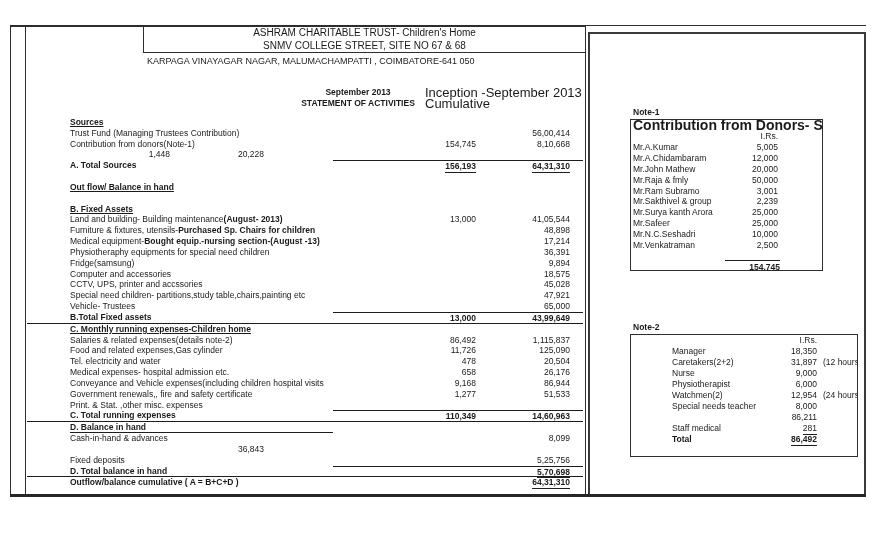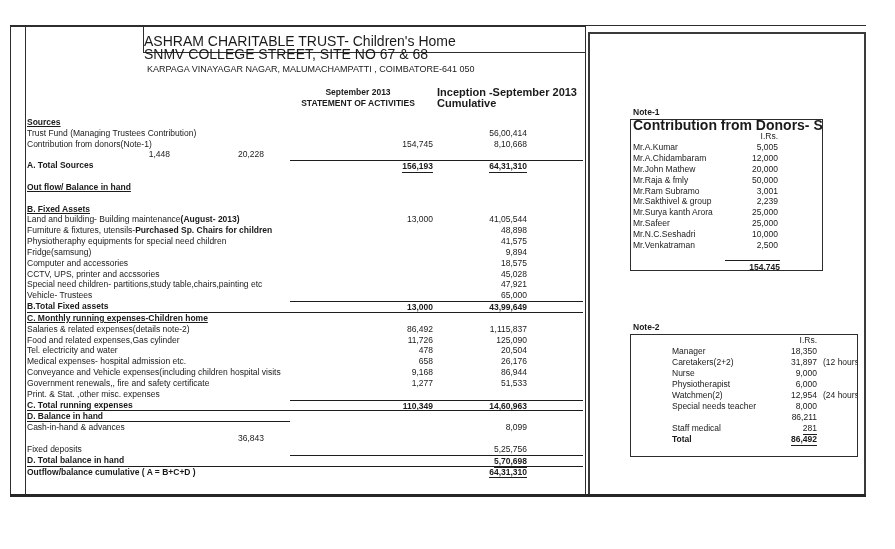--- a/index.html
+++ b/index.html
@@ -9,28 +9,28 @@
   }
   .abs{position:absolute;}
   
   .topbar{left:10px;top:25px;width:856px;height:0;border-top:1.5px solid #2d2d2d;}
   .bottombar{left:10px;top:494px;width:856px;height:0;border-top:3px solid #262626;}
   .leftstrip{left:10px;top:26px;width:16px;height:470px;border:1.5px solid #2d2d2d;box-sizing:border-box;}
   .mainbox{left:25px;top:26px;width:561px;height:470px;border:1.5px solid #2d2d2d;box-sizing:border-box;}
   .panel{left:588px;top:32px;width:278px;height:464px;border:2px solid #3a3a3a;box-sizing:border-box;}
   
   .headerbox{left:143px;top:26px;width:443px;height:27px;border:1px solid #2d2d2d;border-top:none;
-    font-size:14px;line-height:12.5px;padding-top:9px;box-sizing:border-box;}
-  .addr{left:147px;top:56px;font-size:9px;margin-top:8px;}
+    text-align:center;font-size:10px;line-height:12.5px;padding-top:1px;box-sizing:border-box;}
+  .addr{left:147px;top:56px;font-size:9px;}
   .colhead1{left:283px;top:87px;width:150px;text-align:center;font-weight:700;font-size:8.5px;line-height:11px;}
-  .colhead2{left:437px;top:87px;font-weight:700;font-size:11px;line-height:11px;}
+  .colhead2{left:425px;top:87px;font-weight:400;font-size:13px;line-height:11px;}
   
   .rows{left:27px;top:117px;width:556px;font-size:8.5px;}
   .srow{display:flex;height:10.84px;line-height:10.84px;white-space:nowrap;}
-  .lbl{width:263px;flex:none;}
+  .lbl{width:263px;flex:none;margin-left:43px;}
   .lb{font-weight:700;}
   .nums{flex:1;display:flex;}
   .sep{width:143px;text-align:right;flex:none;}
   .cum{width:94px;text-align:right;flex:none;}
   .tail{flex:1;}
   .v{display:inline-block;}
   .srow.heading .lp{font-weight:700;text-decoration:underline;}
   .srow.total{font-weight:700;}
   .srow.rule-top .nums{border-top:1px solid #1d1d1d;}
   .srow.rule-bottom{border-bottom:1px solid #1d1d1d;}
@@ -166,24 +166,32 @@
   </div>
       <div class="srow">
     <span class="lbl"><span class="lp">Furniture &amp; fixtures, utensils-</span><span class="lb">Purchased Sp. Chairs for children</span></span>
     <span class="nums">
       <span class="sep"><span class="v"></span></span>
       <span class="cum"><span class="v">48,898</span></span>
       <span class="tail"></span>
     </span>
   </div>
       <div class="srow">
+    <span class="lbl"><span class="lp">Medical equipment-</span><span class="lb">Bought equip.-nursing section-(August -13)</span></span>
+    <span class="nums">
+      <span class="sep"><span class="v"></span></span>
+      <span class="cum"><span class="v">17,214</span></span>
+      <span class="tail"></span>
+    </span>
+  </div>
+      <div class="srow">
     <span class="lbl"><span class="lp">Physiotheraphy equipments for special need children</span><span class="lb"></span></span>
     <span class="nums">
       <span class="sep"><span class="v"></span></span>
-      <span class="cum"><span class="v">41,575</span></span>
+      <span class="cum"><span class="v">36,391</span></span>
       <span class="tail"></span>
     </span>
   </div>
       <div class="srow">
     <span class="lbl"><span class="lp">Fridge(samsung)</span><span class="lb"></span></span>
     <span class="nums">
       <span class="sep"><span class="v"></span></span>
       <span class="cum"><span class="v">9,894</span></span>
       <span class="tail"></span>
     </span>

